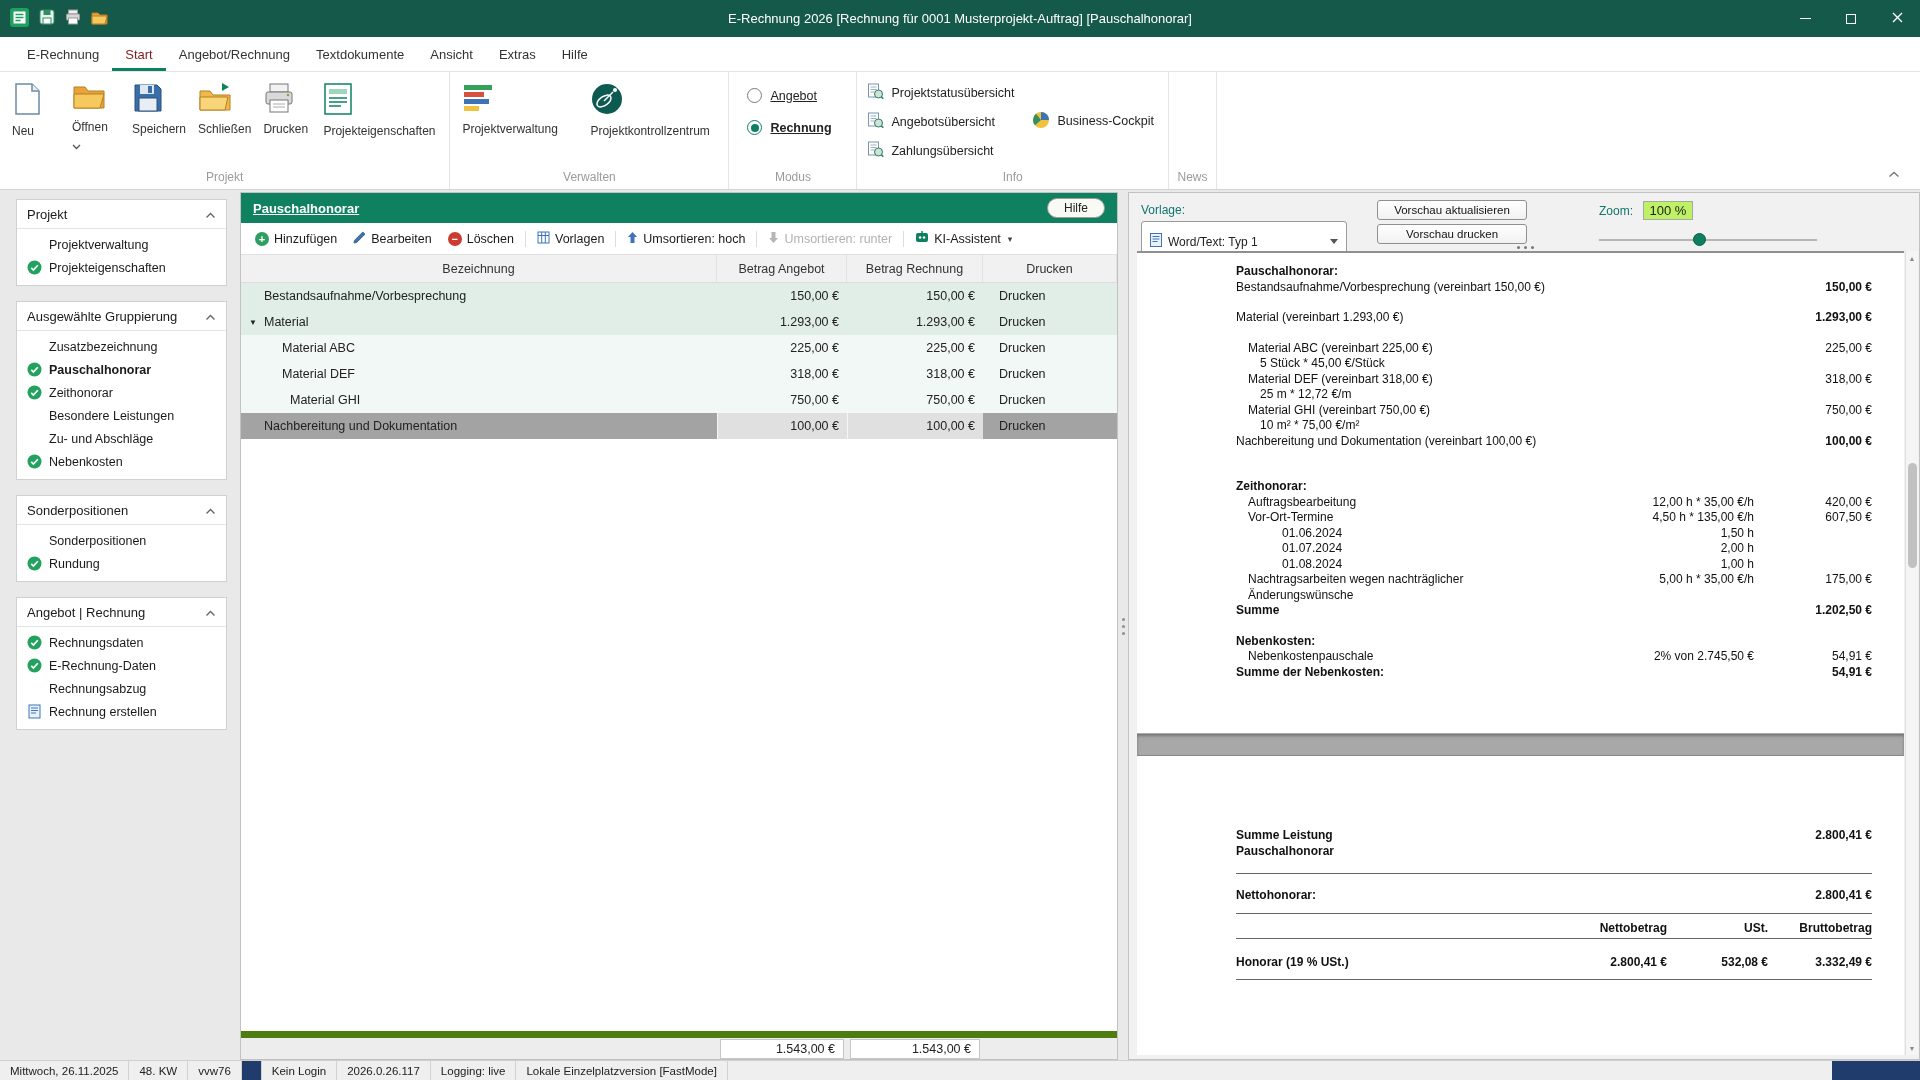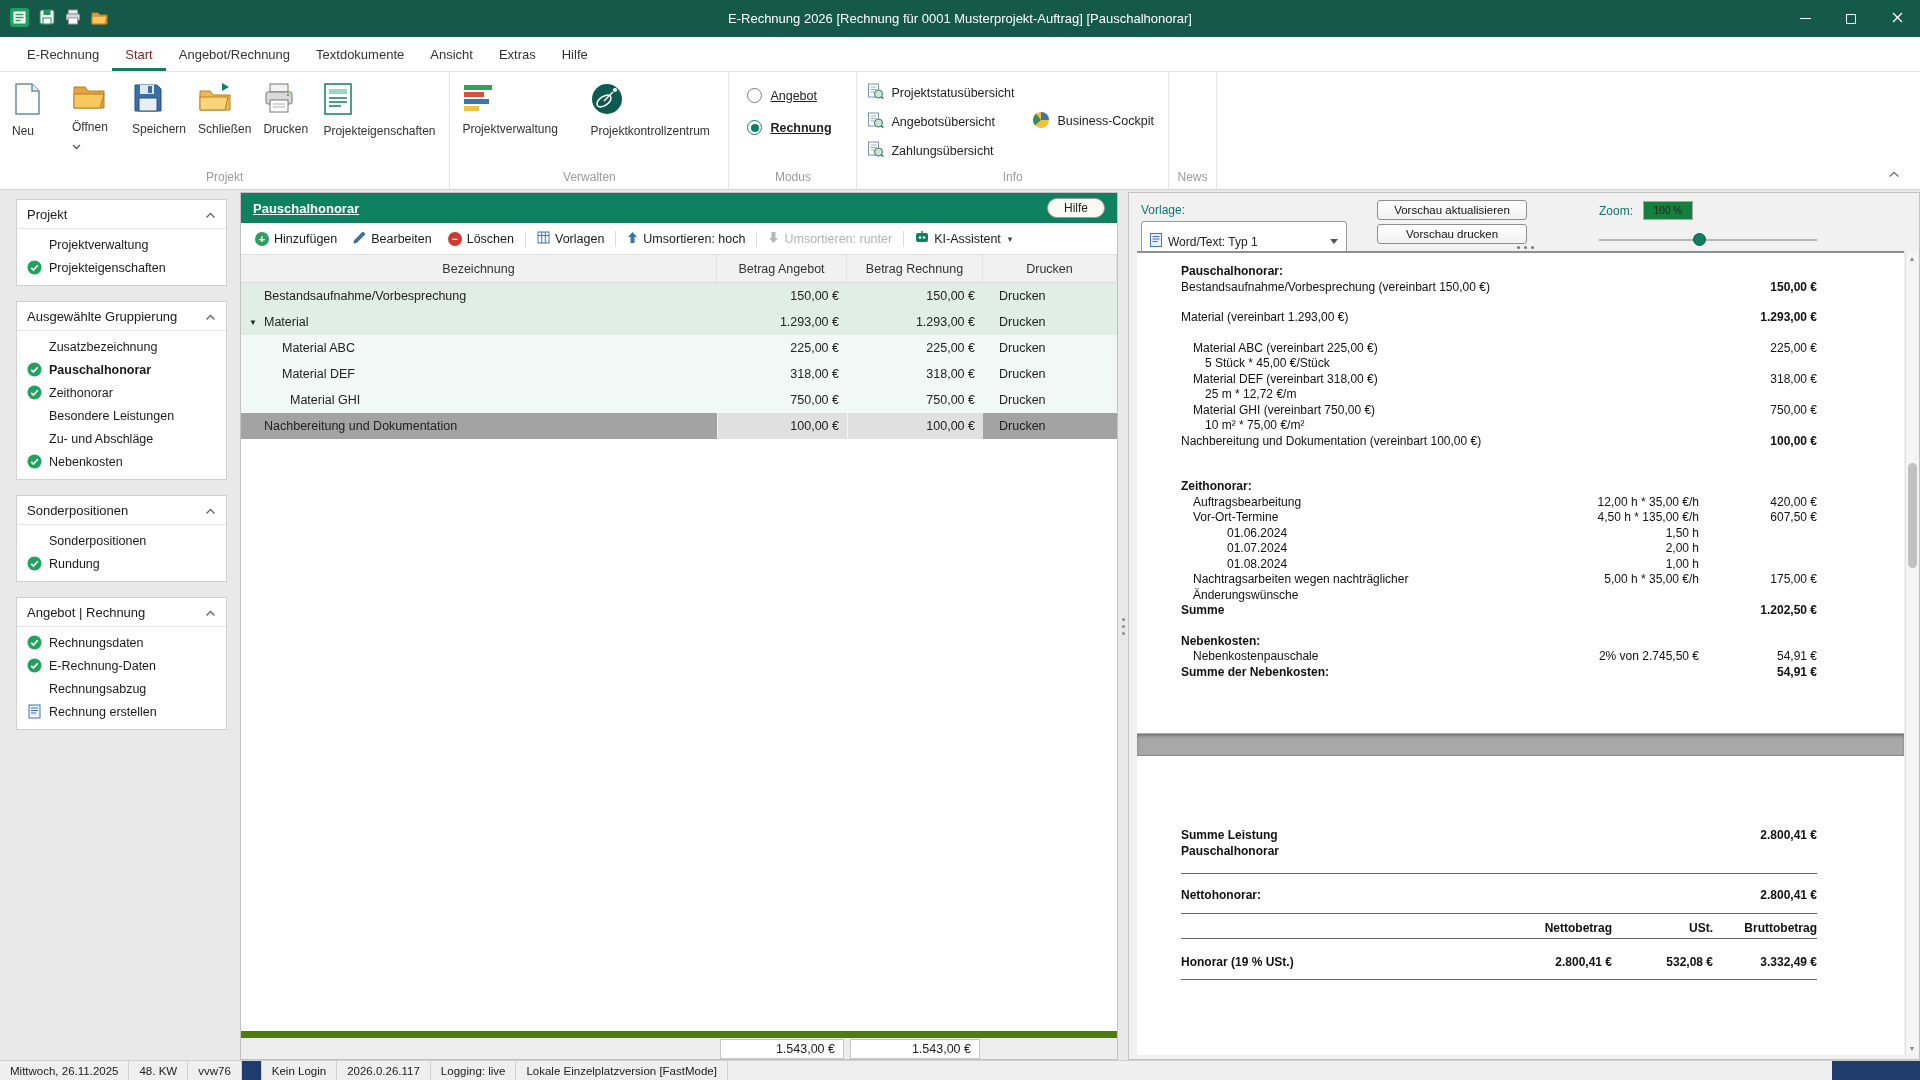--- a/index.html
+++ b/index.html
@@ -73,30 +73,30 @@
 .tot-box{height:20px;background:#fff;border:1px solid #c6c6c6;display:flex;align-items:center;justify-content:flex-end;padding:0 8px;font-size:12.5px;flex:1;margin:0 3px}
 
 .splitter{width:10px;display:flex;align-items:center;justify-content:center}
 .vdots{width:3px;height:3px;border-radius:50%;background:#8f8f8f;box-shadow:0 7px 0 #8f8f8f,0 14px 0 #8f8f8f;margin-top:-14px}
 
 .preview{flex:1;background:#f1f1f1;border:1px solid #c2c2c2;position:relative}
 .pv-label{position:absolute;font-size:12px;color:#0f766e}
 .dropdown{position:absolute;left:12px;top:28px;width:206px;height:41px;background:#fff;border:1px solid #9a9a9a;border-radius:3px;display:flex;align-items:center;gap:6px;padding:0 8px;font-size:12px}
 .dd-chev{margin-left:auto;width:0;height:0;border-left:4px solid transparent;border-right:4px solid transparent;border-top:5px solid #555}
 .pv-btn{position:absolute;left:248px;width:150px;height:20px;background:linear-gradient(#fff,#f1f1f1);border:1px solid #8f8f8f;border-radius:3px;font-size:11.5px;display:flex;align-items:center;justify-content:center;color:#111}
-.zoom-box{position:absolute;left:514px;top:8px;width:50px;height:19px;background:#15803d;border:1px solid #a8a8a8;font-size:10px;display:flex;align-items:center;justify-content:center}
+.zoom-box{position:absolute;left:514px;top:8px;width:50px;height:19px;background:#bef264;border:1px solid #a8a8a8;font-size:13px;display:flex;align-items:center;justify-content:center}
 .slider{position:absolute;left:470px;top:40px;width:218px;height:13px}
 .slider .track{position:absolute;top:6px;left:0;right:0;height:2px;background:#b5b5b5}
 .slider .thumb{position:absolute;top:0;left:43%;width:13px;height:13px;border-radius:50%;background:#0e8061;border:1px solid #0a5c45}
 .hdots{position:absolute;top:53px;left:50%;width:3px;height:3px;background:#777;border-radius:50%;box-shadow:7px 0 0 #777,-7px 0 0 #777;z-index:3}
 .doc-area{position:absolute;top:58px;left:8px;right:15px;bottom:4px;background:#fff;overflow:hidden}
 .page1{height:483px;border-top:2px solid #8f8f8f;border-bottom:1px solid #aaa;position:relative;background:#fff}
 .band{height:22px;background:#a8a8a8;border-bottom:1px solid #888;box-shadow:inset 0 2px 3px rgba(0,0,0,.3)}
 .page2{background:#fff;position:relative;height:calc(100% - 505px)}
-.pcontent{margin-left:44px;width:636px}
+.pcontent{margin-left:99px;width:636px}
 .page1 .pcontent{padding-top:11px}
 .pline{display:flex;align-items:baseline;height:15.5px;font-size:12px;color:#111;white-space:nowrap}
 .pl{flex:1;overflow:hidden}
 .pm{width:180px;text-align:right}
 .pr{width:118px;text-align:right}
 .pb{font-weight:bold}
 .page2 .pcontent{padding-top:72px}
 .p2row{display:flex;font-size:12px;min-height:16px;align-items:baseline;color:#111}
 .p2val{margin-left:auto}
 .p2rule{border:0;border-top:1px solid #666;margin:0}

